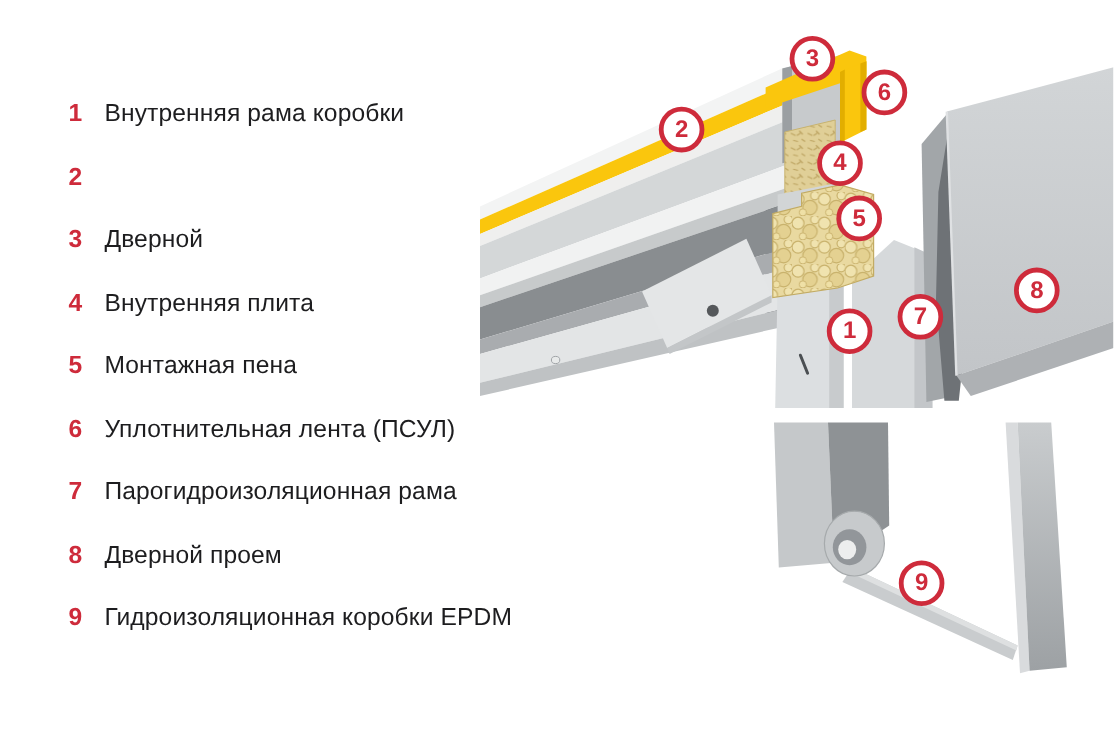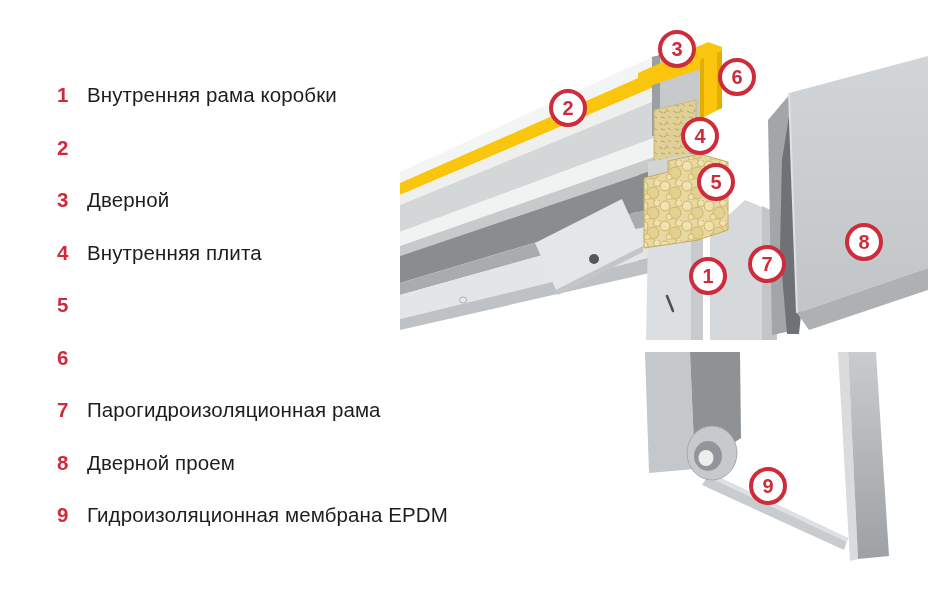--- a/index.html
+++ b/index.html
@@ -125,35 +125,37 @@
     <div class="legend-item">
       <span class="legend-num">3</span>
       <span class="legend-label">Дверной</span>
     </div>
     <div class="legend-item">
       <span class="legend-num">4</span>
       <span class="legend-label">Внутренняя плита</span>
     </div>
     <div class="legend-item">
       <span class="legend-num">5</span>
+      <span class="legend-label">Монтажная пена</span>
     </div>
     <div class="legend-item">
       <span class="legend-num">6</span>
+      <span class="legend-label">Уплотнительная лента (ПСУЛ)</span>
     </div>
     <div class="legend-item">
       <span class="legend-num">7</span>
       <span class="legend-label">Парогидроизоляционная рама</span>
     </div>
     <div class="legend-item">
       <span class="legend-num">8</span>
       <span class="legend-label">Дверной проем</span>
     </div>
     <div class="legend-item">
       <span class="legend-num">9</span>
-      <span class="legend-label">Гидроизоляционная мембрана EPDM</span>
+      <span class="legend-label">Гидроизоляционная коробки EPDM</span>
     </div>
   </div>
 
   <div class="marker" style="left:689px;top:257px;">1</div>
   <div class="marker" style="left:549px;top:89px;">2</div>
   <div class="marker" style="left:658px;top:30px;">3</div>
   <div class="marker" style="left:681px;top:117px;">4</div>
   <div class="marker" style="left:697px;top:163px;">5</div>
   <div class="marker" style="left:718px;top:58px;">6</div>
   <div class="marker" style="left:748px;top:245px;">7</div>

